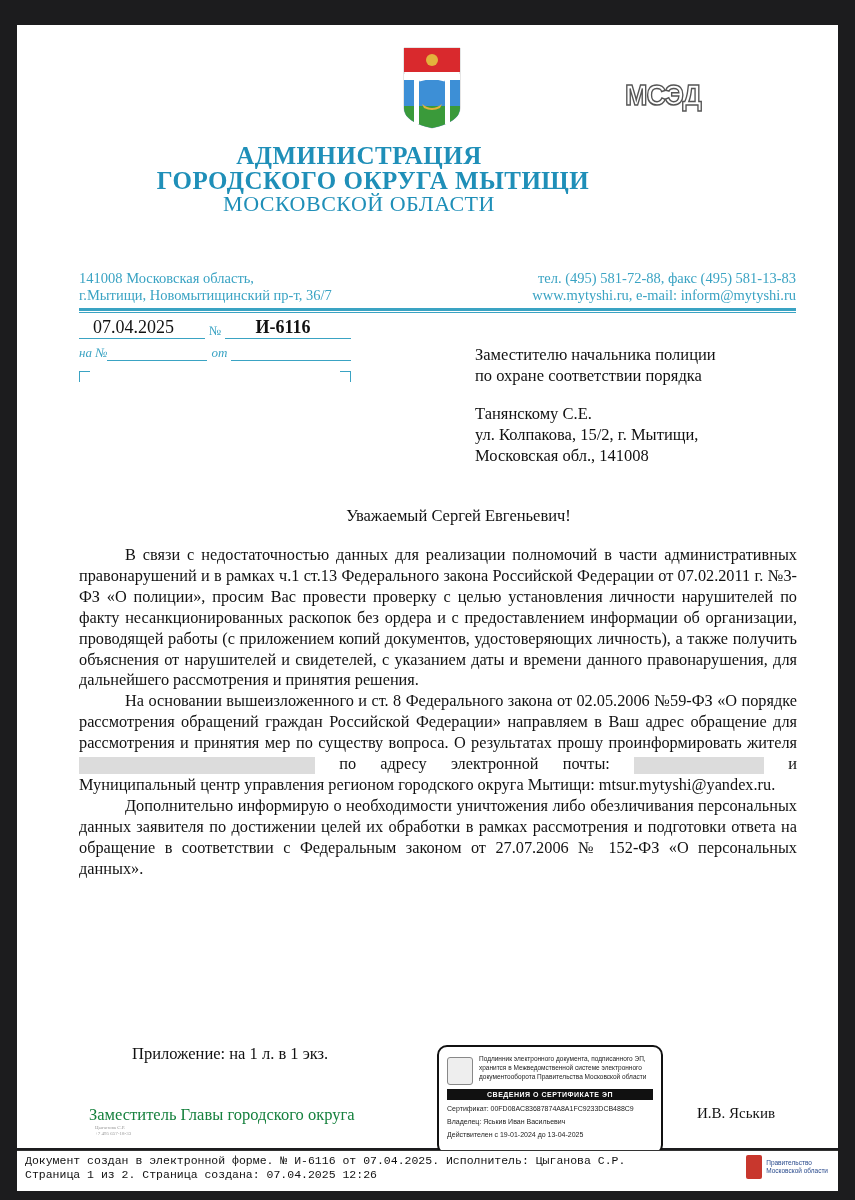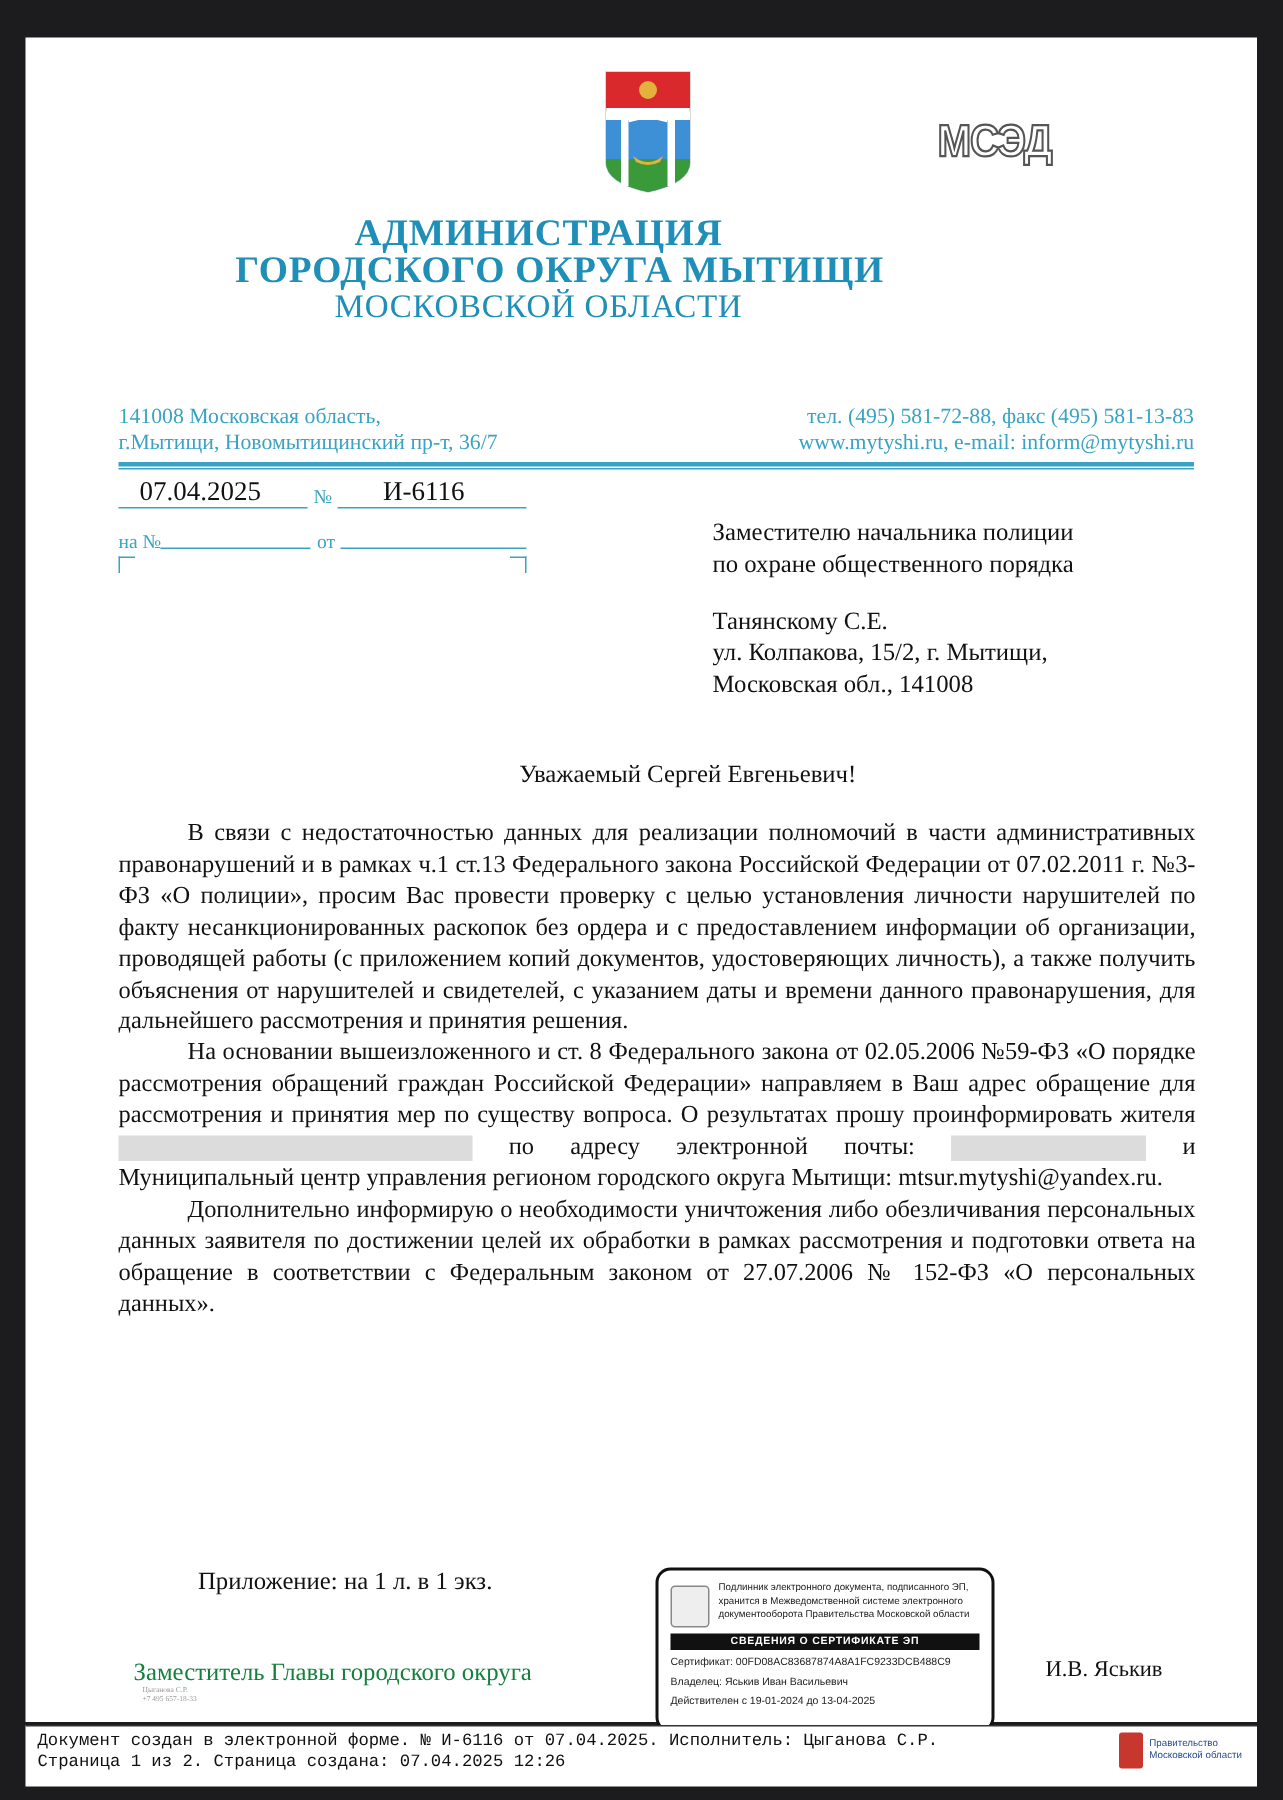--- a/index.html
+++ b/index.html
@@ -73,35 +73,35 @@
     <div>тел. (495) 581-72-88, факс (495) 581-13-83</div>
     <div>www.mytyshi.ru, e-mail: inform@mytyshi.ru</div>
   </div>
   <div class="abs rule1"></div>
   <div class="abs rule2"></div>
 
   <div class="abs" style="left:62px; top:292px; width:272px;">
     <div style="display:flex; align-items:flex-end; height:22px;">
       <span class="regline blue-line" style="width:126px; padding-left:14px; box-sizing:border-box;">07.04.2025</span>
       <span class="small-blue" style="padding:0 4px;">№</span>
-      <span class="regline blue-line" style="flex:1; padding-left:30px;">И-6116</span>
+      <span class="regline blue-line" style="flex:1; padding-left:30px;font-weight:bold;">И-6116</span>
     </div>
-    <div style="display:flex; align-items:flex-start; height:22px; margin-top:14px;">
+    <div style="display:flex; align-items:flex-end; height:22px; margin-top:0;font-style:italic;">
       <span class="small-blue">на №</span>
       <span class="blue-line" style="width:100px; height:12px;"></span>
       <span class="small-blue" style="padding:0 4px;">от</span>
       <span class="blue-line" style="flex:1; height:12px;"></span>
     </div>
     <div class="corner" style="left:0; top:54px; border-width:1px 0 0 1px;"></div>
     <div class="corner" style="right:0; top:54px; border-width:1px 1px 0 0;"></div>
   </div>
 
   <div class="abs recipient" style="top:283px;margin-top:36px;">
     <div>Заместителю начальника полиции</div>
-    <div>по охране общественного порядка</div>
+    <div>по охране соответствии порядка</div>
   </div>
   <div class="abs recipient" style="top:378px;">
     <div>Танянскому С.Е.</div>
     <div>ул. Колпакова, 15/2, г. Мытищи,</div>
     <div>Московская обл., 141008</div>
   </div>
 
   <div class="abs salutation">Уважаемый Сергей Евгеньевич!</div>
 
   <div class="abs body">

